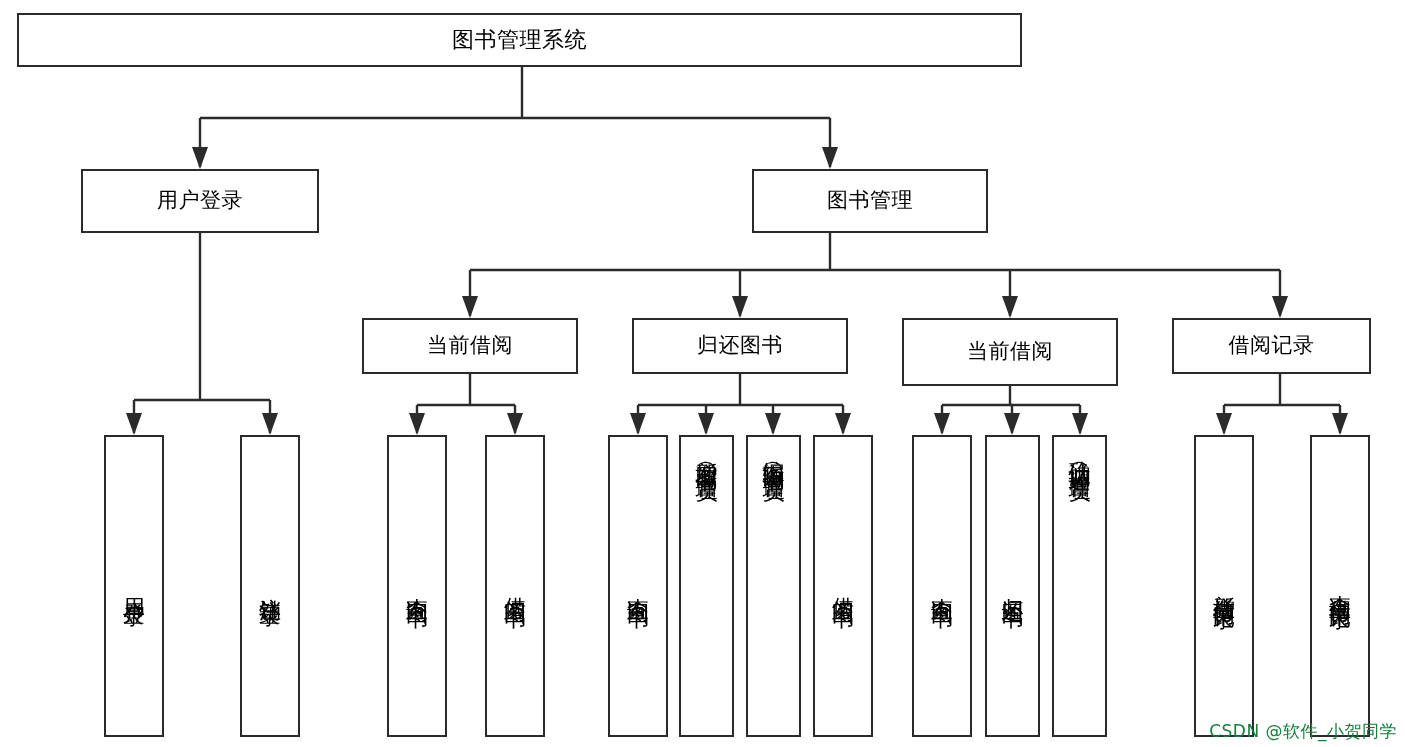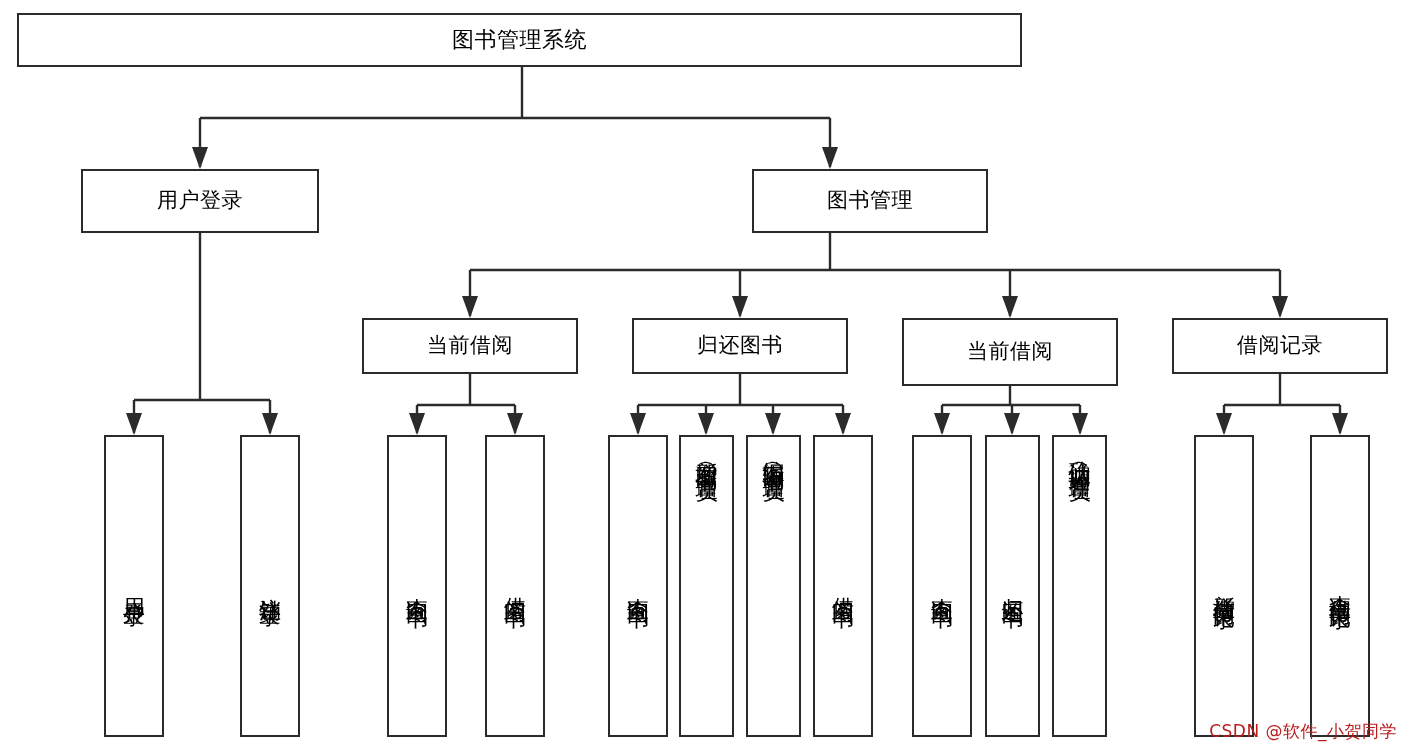--- a/index.html
+++ b/index.html
@@ -71,21 +71,21 @@
     max-height: 288px;
   }
   .node-v.node-v-center {
     align-items: center;
     padding-top: 0;
   }
   .watermark {
     position: absolute;
     right: 8px;
     bottom: 4px;
-    color: #b91c1c;
+    color: #15803d;
     font-size: 17px;
     letter-spacing: 0.5px;
     font-family: "DejaVu Sans", "Liberation Sans", sans-serif;
     white-space: nowrap;
     user-select: none;
   }
 </style>
 </head>
 <body>
 
@@ -167,21 +167,21 @@
       </div>
       <div class="node-box node-h" style="left: 362px; top: 318px; width: 216px; height: 56px;">
         <span class="node-label">当前借阅</span>
       </div>
       <div class="node-box node-h" style="left: 632px; top: 318px; width: 216px; height: 56px;">
         <span class="node-label">归还图书</span>
       </div>
       <div class="node-box node-h" style="left: 902px; top: 318px; width: 216px; height: 68px;">
         <span class="node-label">当前借阅</span>
       </div>
-      <div class="node-box node-h" style="left: 1172px; top: 318px; width: 216px; height: 56px;">
+      <div class="node-box node-h" style="left: 1172px; top: 318px; width: 199px; height: 56px;">
         <span class="node-label">借阅记录</span>
       </div>
       <div class="node-box node-v node-v-center" style="left: 104px; top: 435px; width: 60px; height: 302px;">
         <span class="node-label">用户登录</span>
       </div>
       <div class="node-box node-v node-v-center" style="left: 240px; top: 435px; width: 60px; height: 302px;">
         <span class="node-label">注销登录</span>
       </div>
       <div class="node-box node-v node-v-center" style="left: 387px; top: 435px; width: 60px; height: 302px;">
         <span class="node-label">查询图书</span>

